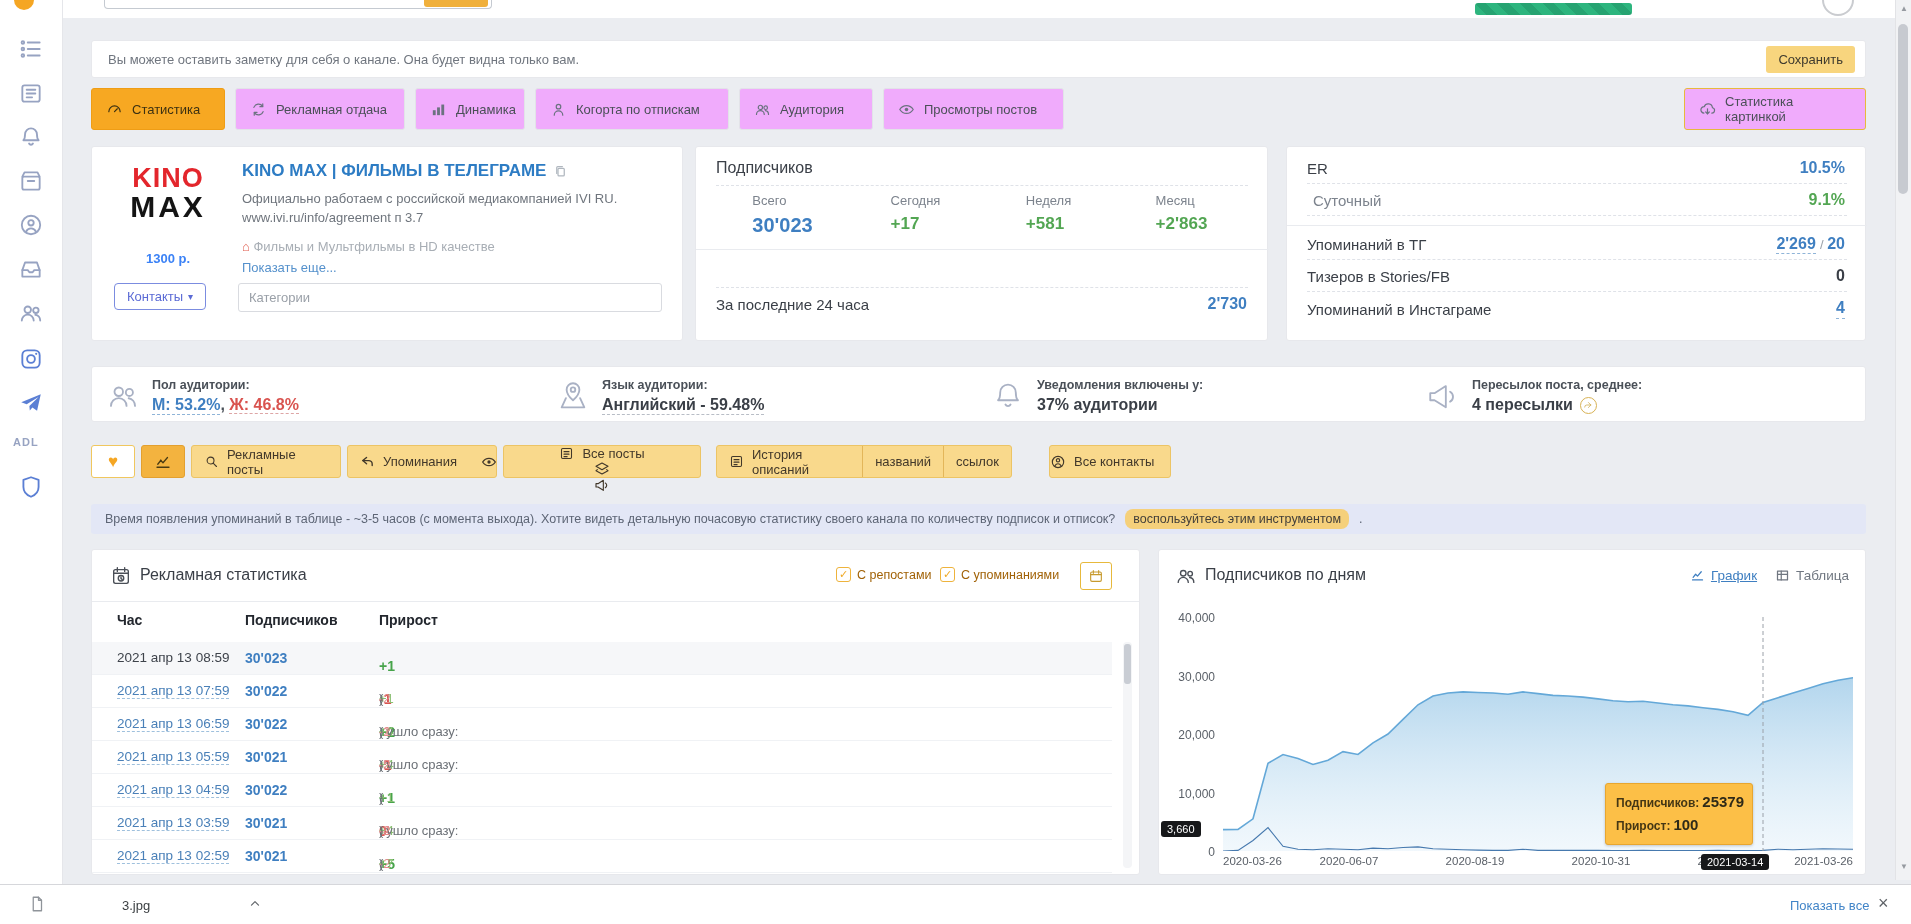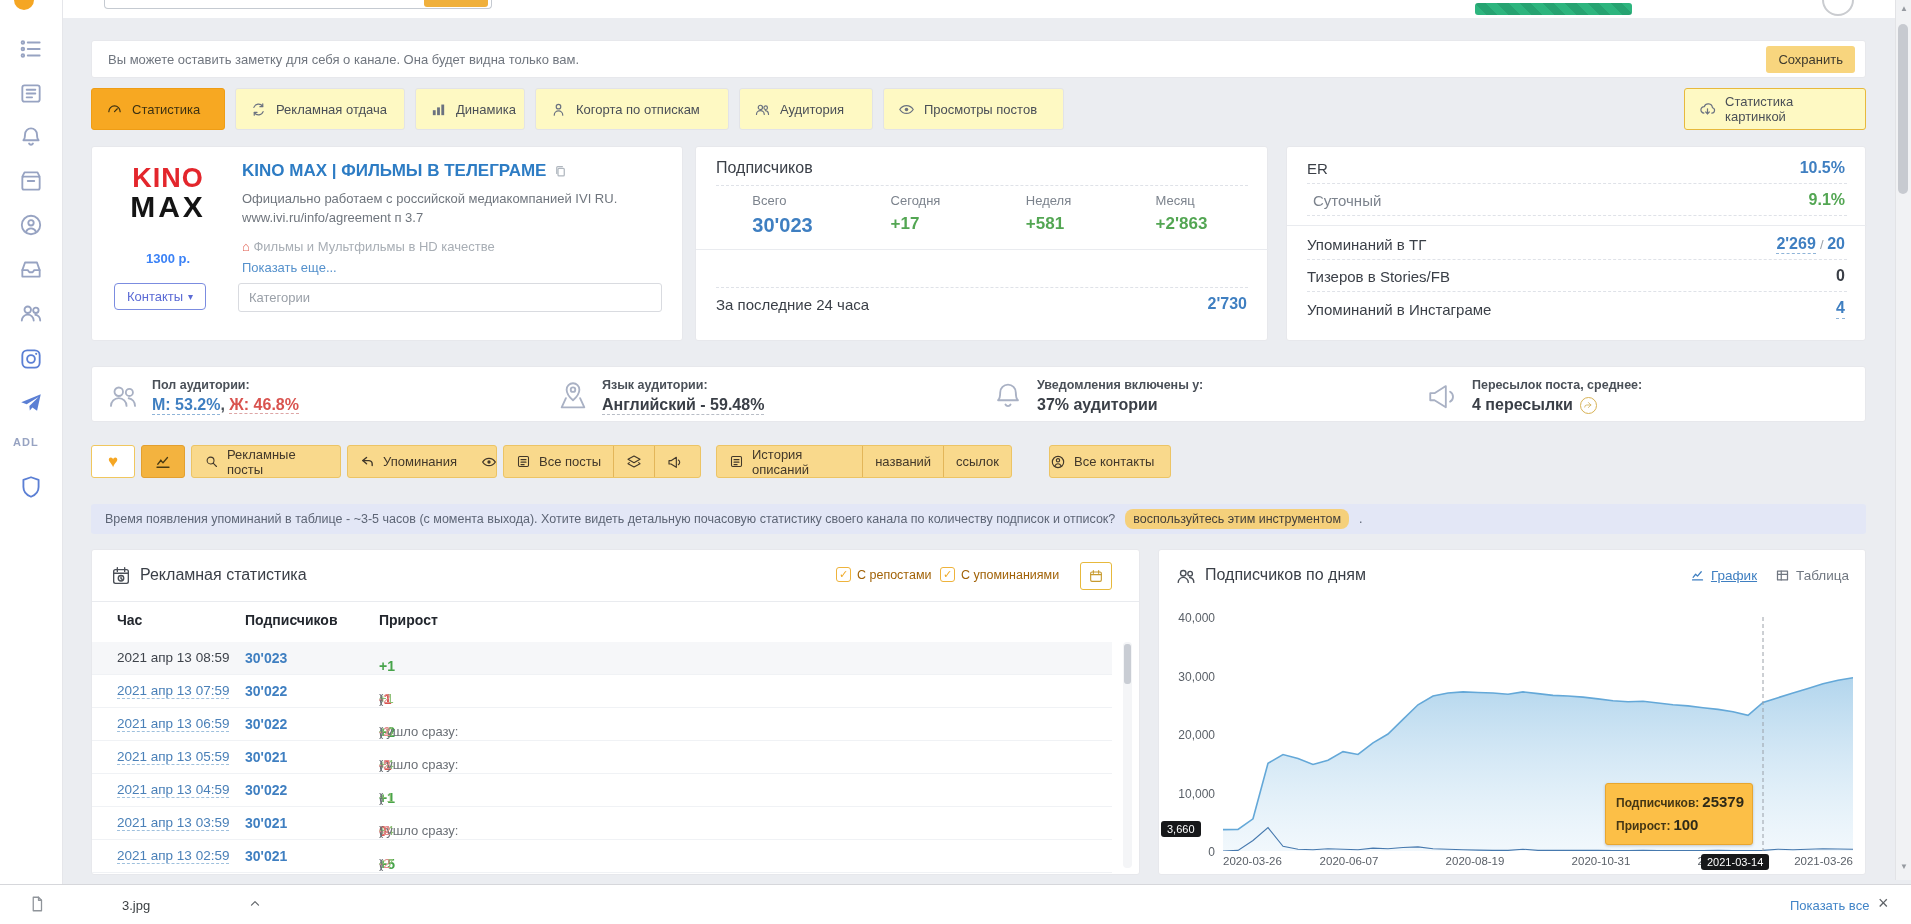--- a/index.html
+++ b/index.html
@@ -14,21 +14,21 @@
   .sidebar{position:absolute;left:0;top:0;width:63px;height:924px;background:#fff;border-right:1px solid #e5e6ea;box-sizing:border-box;}
   .sbi{position:absolute;left:18px;width:27px;height:27px;color:#97a3c2;cursor:pointer;}
   .sbi.blue{color:#5b7fd4;}
   
   .topstrip{position:absolute;left:63px;top:0;width:1832px;height:18px;background:#fff;}
   
   .notebar{left:91px;top:40px;width:1775px;height:38px;display:flex;align-items:center;}
   .notetext{margin-left:16px;font-size:13px;color:#70767f;}
   .savebtn{position:absolute;right:10px;top:5px;height:27px;padding:0 12px;background:#f8d57e;border:none;border-radius:3px;font-size:13px;color:#3e3a2e;display:flex;align-items:center;cursor:pointer;font-family:"Liberation Sans",sans-serif;}
   
-  .tab{position:absolute;top:88px;height:42px;background:#fef9c3;border:1px solid #e2e3e8;border-radius:3px;box-sizing:border-box;display:flex;align-items:center;gap:9px;padding:0 14px;font-size:13px;color:#4a4f57;cursor:pointer;}
+  .tab{position:absolute;top:88px;height:42px;background:#f0abfc;border:1px solid #e2e3e8;border-radius:3px;box-sizing:border-box;display:flex;align-items:center;gap:9px;padding:0 14px;font-size:13px;color:#4a4f57;cursor:pointer;}
   .tab .ti{color:#6b7280;}
   .tab.active{background:#f7a822;border-color:#ef9d15;color:#3c3112;}
   .tab.active .ti{color:#3c3112;}
   .tab.outline{border:1px solid #e7b93c;color:#4a4f57;}
   
   .logo{position:absolute;left:14px;top:18px;width:124px;text-align:center;line-height:1.0;}
   .logo .l1{font-size:27px;font-weight:800;color:#e3262c;letter-spacing:1px;}
   .logo .l2{font-size:30px;font-weight:800;color:#141414;letter-spacing:3px;}
   .price{position:absolute;left:14px;top:104px;width:124px;text-align:center;font-size:13px;font-weight:bold;color:#3b82f6;}
   .contacts{position:absolute;left:22px;top:136px;width:92px;height:27px;border:1.5px solid #7b8ce0;border-radius:4px;color:#5b6bd5;font-size:13px;display:flex;align-items:center;justify-content:center;gap:5px;background:#fff;cursor:pointer;box-sizing:border-box;text-align:center;}
@@ -440,21 +440,21 @@
     <div class="fsep"></div>
     <div class="fseg">
         <span>
           <svg class="ic" viewBox="0 0 24 24" width="16" height="16" style="stroke-width:2;">
             <path d="M2.5 12S6 6.5 12 6.5 21.5 12 21.5 12 18 17.5 12 17.5 2.5 12 2.5 12z"></path>
             <circle cx="12" cy="12" r="2.5" fill="currentColor" stroke="none"></circle>
           </svg>
         </span>
       </div>
   </div>
-  <div class="fbtn" style="left:503px;width:198px;padding:0;">
+  <div class="fbtn" style="left:503px;width:198px;padding:0;flex-direction:column;">
     <div class="fseg">
         <span>
           <svg class="ic" viewBox="0 0 24 24" width="15" height="15">
             <rect x="4" y="4" width="16" height="16" rx="2"></rect>
             <path d="M8 9h8M8 13h8M8 17h5"></path>
           </svg>
         </span>
         <span>Все посты</span>
       </div>
     <div class="fsep"></div>

